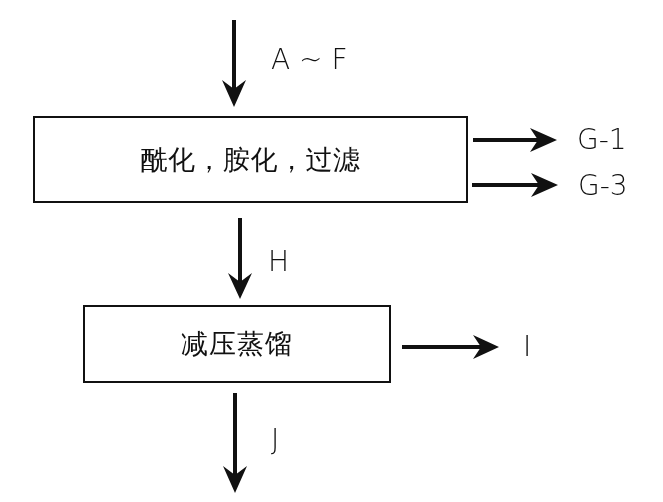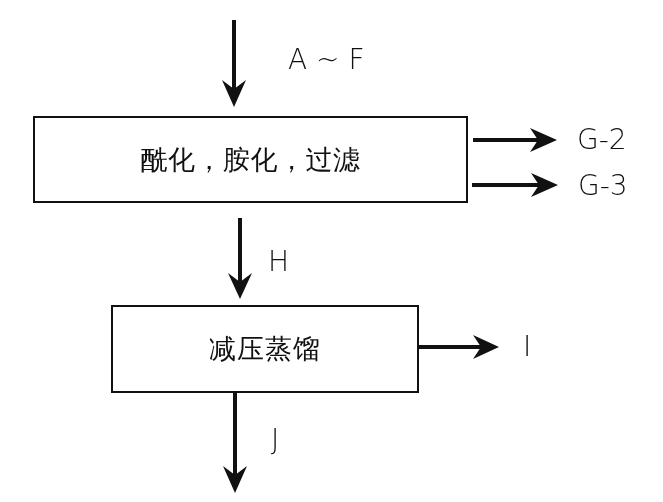--- a/index.html
+++ b/index.html
@@ -2,24 +2,24 @@
 <html><head>
   <meta charset="utf-8">
   <style>
     html, body { margin: 0; padding: 0; background: #ffffff; }
     body { width: 663px; height: 502px; position: relative; overflow: hidden; font-family: "DejaVu Sans", sans-serif; }
     svg { position: absolute; left: 0; top: 0; }
     .box { position: absolute; border: 2.5px solid #111; box-sizing: border-box; background: #fff; display: flex; align-items: center; justify-content: center; color: #111; }
     .box span { font-family: "DejaVu Sans", sans-serif; font-weight: 300; }
     #box1 { left: 33px; top: 116px; width: 435px; height: 87px; }
     #box1 span { font-size: 27px; letter-spacing: 0.5px; }
-    #box2 { left: 83px; top: 305px; width: 308px; height: 88px; margin-left: 28px; }
+    #box2 { left: 83px; top: 305px; width: 308px; height: 78px; }
     #box2 span { font-size: 27px; letter-spacing: 1px; }
     .lbl { position: absolute; color: #111; font-family: "DejaVu Sans", sans-serif; font-size: 28px; font-weight: 300; line-height: 1; white-space: nowrap; }
-    #lbl-af { left: 288px; top: 46px; }
+    #lbl-af { left: 271px; top: 46px; }
     #lbl-g1 { left: 577px; top: 126px; }
     #lbl-g2 { left: 578px; top: 172px; }
     #lbl-h  { left: 268px; top: 248px; }
     #lbl-i  { left: 523px; top: 333px; }
     #lbl-j  { left: 271px; top: 426px; }
   </style>
 </head>
 <body>
 
 <svg width="663" height="502">
@@ -62,17 +62,17 @@
 
 <div class="box" id="box1">
   <span>酰化，胺化，过滤</span>
 </div>
 
 <div class="box" id="box2">
   <span>减压蒸馏</span>
 </div>
 
 <div class="lbl" id="lbl-af">A ~ F</div>
-<div class="lbl" id="lbl-g1">G-2</div>
+<div class="lbl" id="lbl-g1">G-1</div>
 <div class="lbl" id="lbl-g2">G-3</div>
 <div class="lbl" id="lbl-h">H</div>
 <div class="lbl" id="lbl-i">I</div>
 <div class="lbl" id="lbl-j">J</div>
 
 </body></html>

